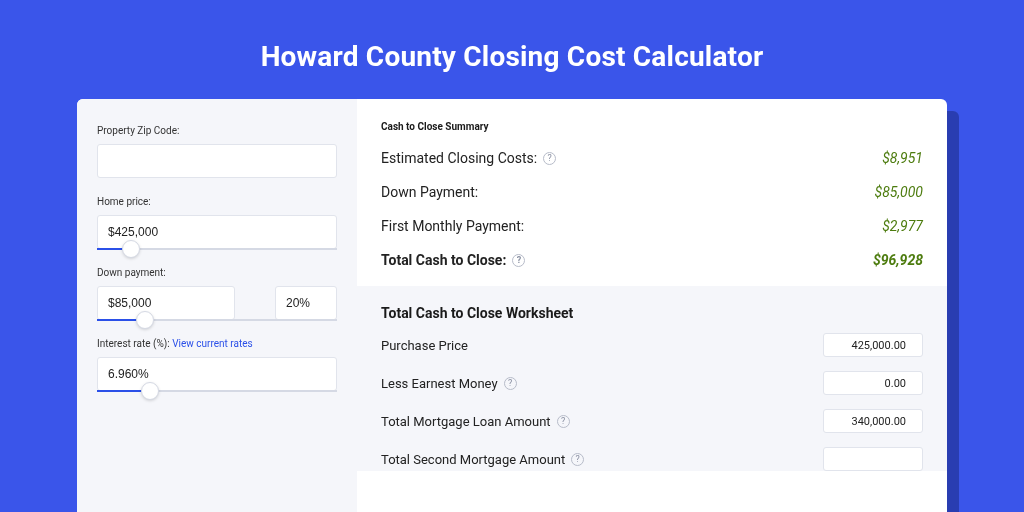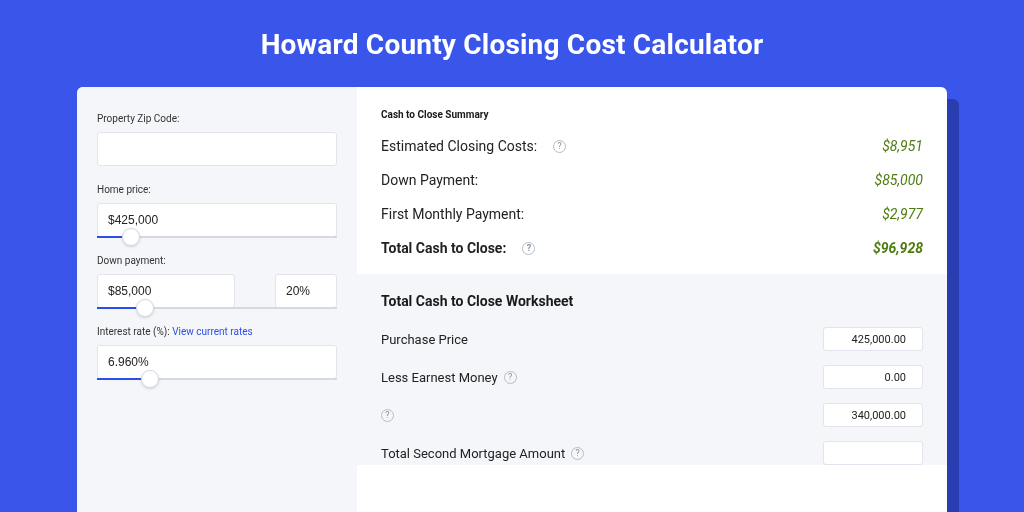--- a/index.html
+++ b/index.html
@@ -1,20 +1,20 @@
 <!DOCTYPE html>
 <html><head>
 <meta charset="utf-8">
 <style>
   * { box-sizing: border-box; margin: 0; padding: 0; }
   html, body { width: 1024px; height: 512px; overflow: hidden; font-family: -apple-system, BlinkMacSystemFont, "Segoe UI", Roboto, Arial, sans-serif; }
   body { background: #3A55EA; }
   .page-title {
     color: #fff; font-size: 28px; font-weight: 700; text-align: center;
-    padding-top: 28px; letter-spacing: .2px;
+    padding-top: 40px; letter-spacing: .2px;
   }
   .card {
     background: #fff;
     margin: 26px auto 0; width: 870px; height: 430px; border-radius: 6px;
     box-shadow: 12px 12px 0 0 rgba(0,0,30,0.28);
     display: flex;
   }
   
   .left {
     width: 280px; background: #F5F6FA; border-top-left-radius: 6px;
@@ -42,33 +42,33 @@
   .dp-row .pct  { width: 62px; margin-left: 32px; }
   .group { margin-bottom: 18px; }
 
   
   .right { flex:1; padding: 22px 24px 0 24px; color:#1a1a1a; }
   .section-title { font-size: 10px; font-weight: 700; margin-bottom: 18px; }
   .summary-row {
     display:flex; justify-content:space-between; align-items:center;
     font-size:14px; margin-bottom: 18px;
   }
-  .summary-row .label { color:#222; display:flex; align-items:center; gap:16px;justify-content:flex-end; }
+  .summary-row .label { color:#222; display:flex; align-items:center; gap:6px;justify-content:flex-end; }
   .summary-row .value { color:#4d7c0f;font-style:italic; }
   .summary-row.total .label, .summary-row.total .value { font-weight:700; }
   .help-icon {
     width:13px; height:13px; border:1px solid #B7BCC9; border-radius:50%;
     font-size:9px; color:#8A90A2; display:inline-flex; align-items:center;
     justify-content:center; line-height:1;
   }
   .hr { height:1px; background:#F5F6FA; margin: 4px -24px 0; }
   .worksheet {
     background:#F5F6FA; margin: 0 -24px; padding: 18px 24px 0;
   }
-  .ws-title { font-size:14px; font-weight:700; margin-bottom:18px; }
+  .ws-title { font-size:14px; font-weight:700; margin-bottom:12px; }
   .ws-row {
     display:flex; justify-content:space-between; align-items:center;
     font-size:13px; margin-bottom: 14px;
   }
   .ws-row .label { color:#222; display:flex; align-items:center; gap:6px; }
   .ws-val {
     width:100px; height:24px; background:#fff; border:1px solid #E1E4EC;
     border-radius:3px; font-size:11px; color:#222; text-align:right;
     padding: 0 16px; display:flex; align-items:center; justify-content:flex-end;
   }
@@ -173,20 +173,21 @@
           </div>
           <div class="ws-row">
             <span class="label">
               <span>Less Earnest Money</span>
               <span class="help-icon">?</span>
             </span>
             <span class="ws-val">0.00</span>
           </div>
           <div class="ws-row">
             <span class="label">
+              <span>Total Mortgage Loan Amount</span>
               <span class="help-icon">?</span>
             </span>
             <span class="ws-val">340,000.00</span>
           </div>
           <div class="ws-row">
             <span class="label">
               <span>Total Second Mortgage Amount</span>
               <span class="help-icon">?</span>
             </span>
             <span class="ws-val"></span>

